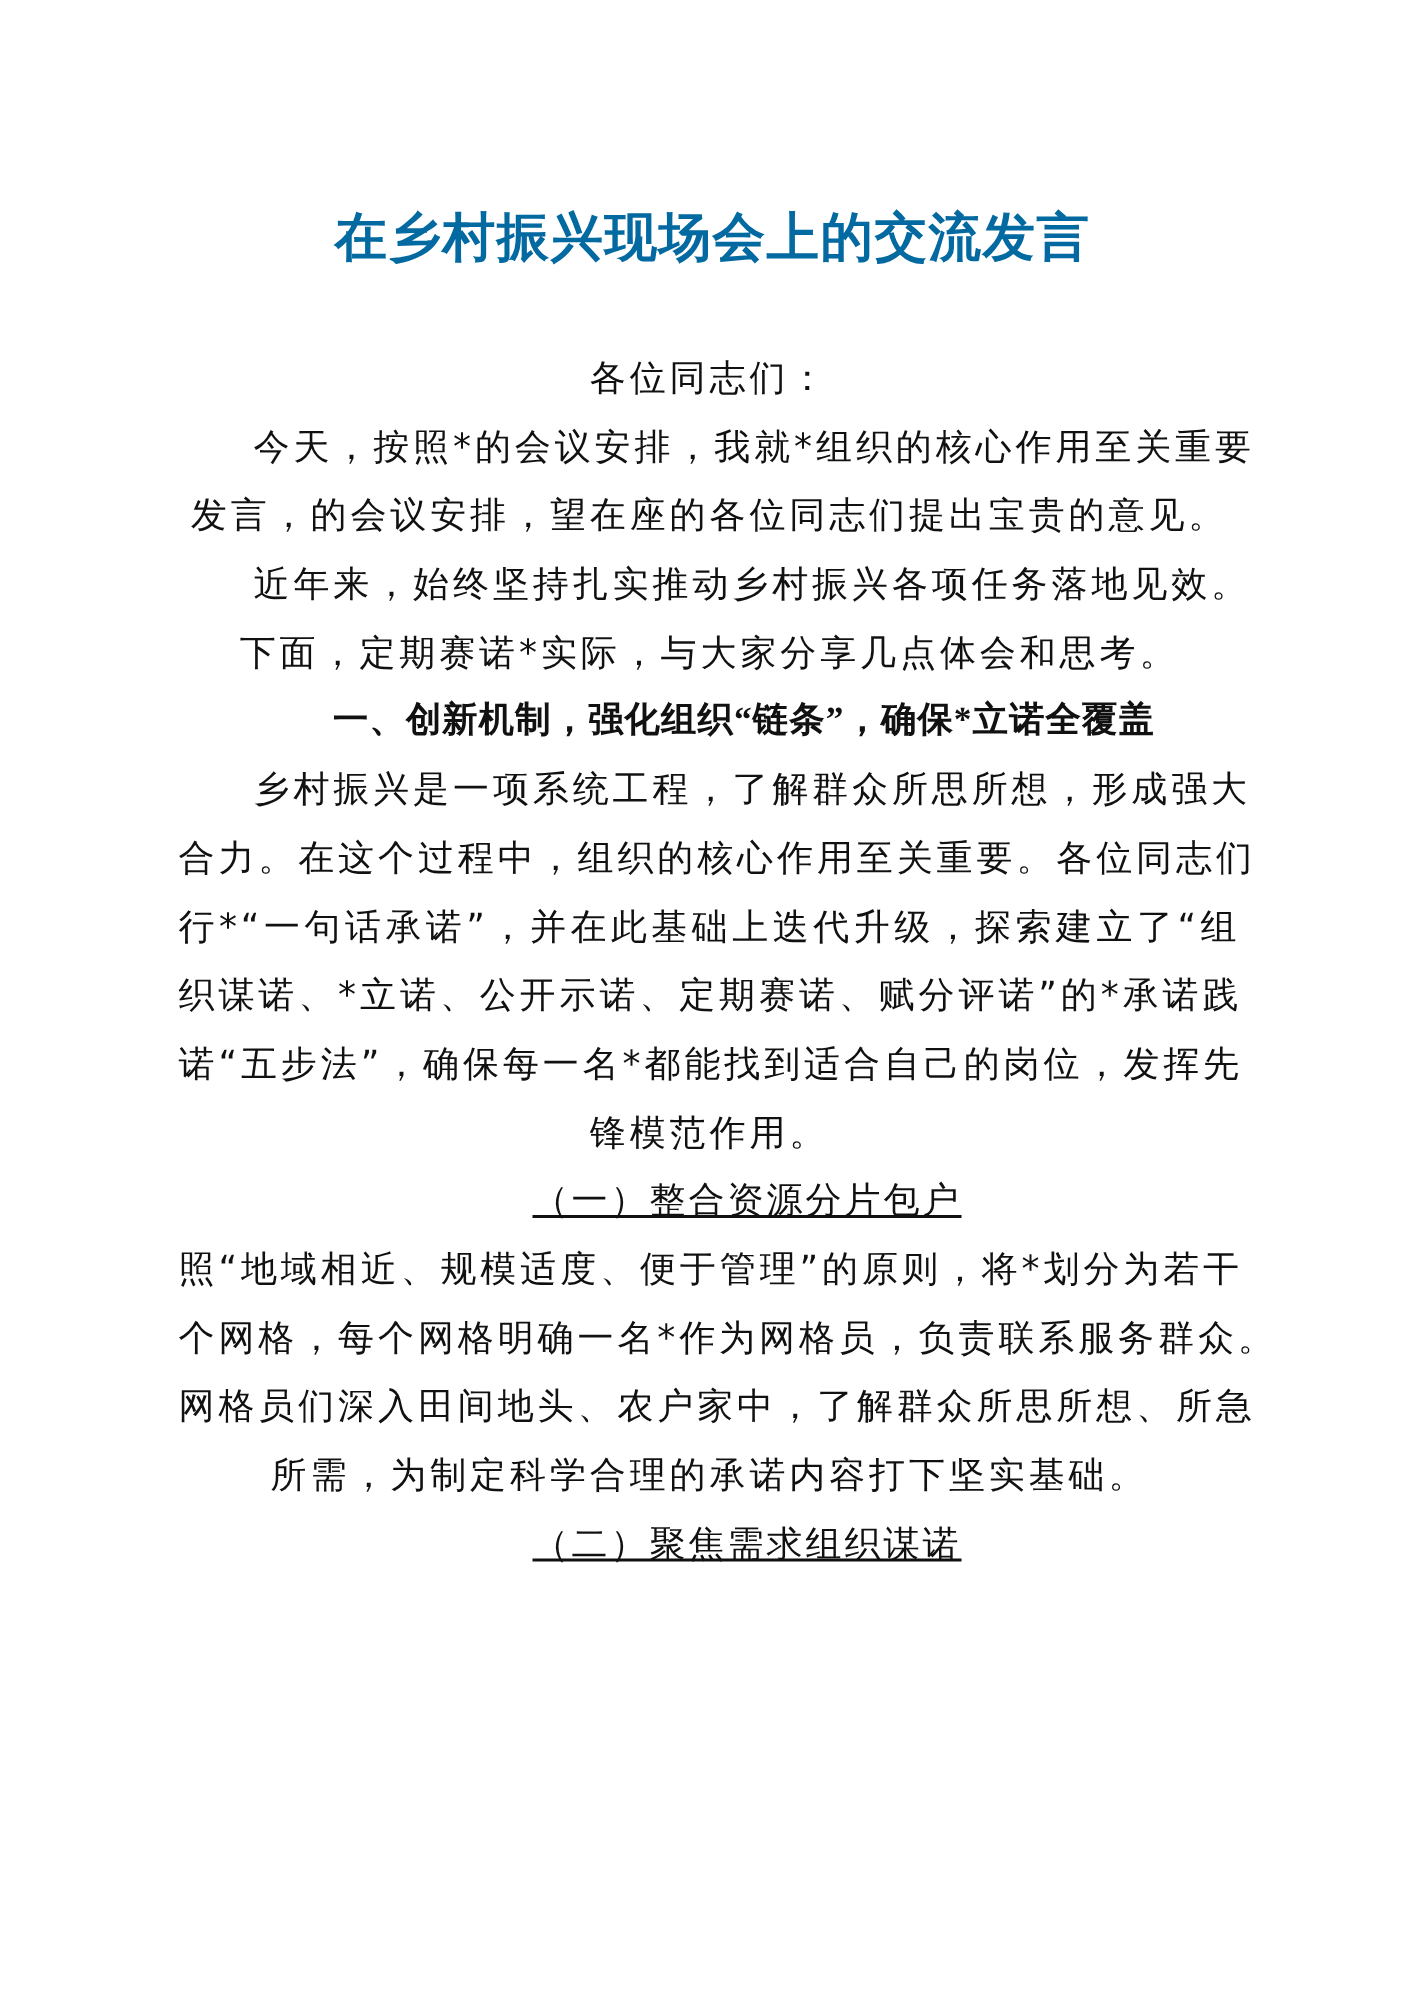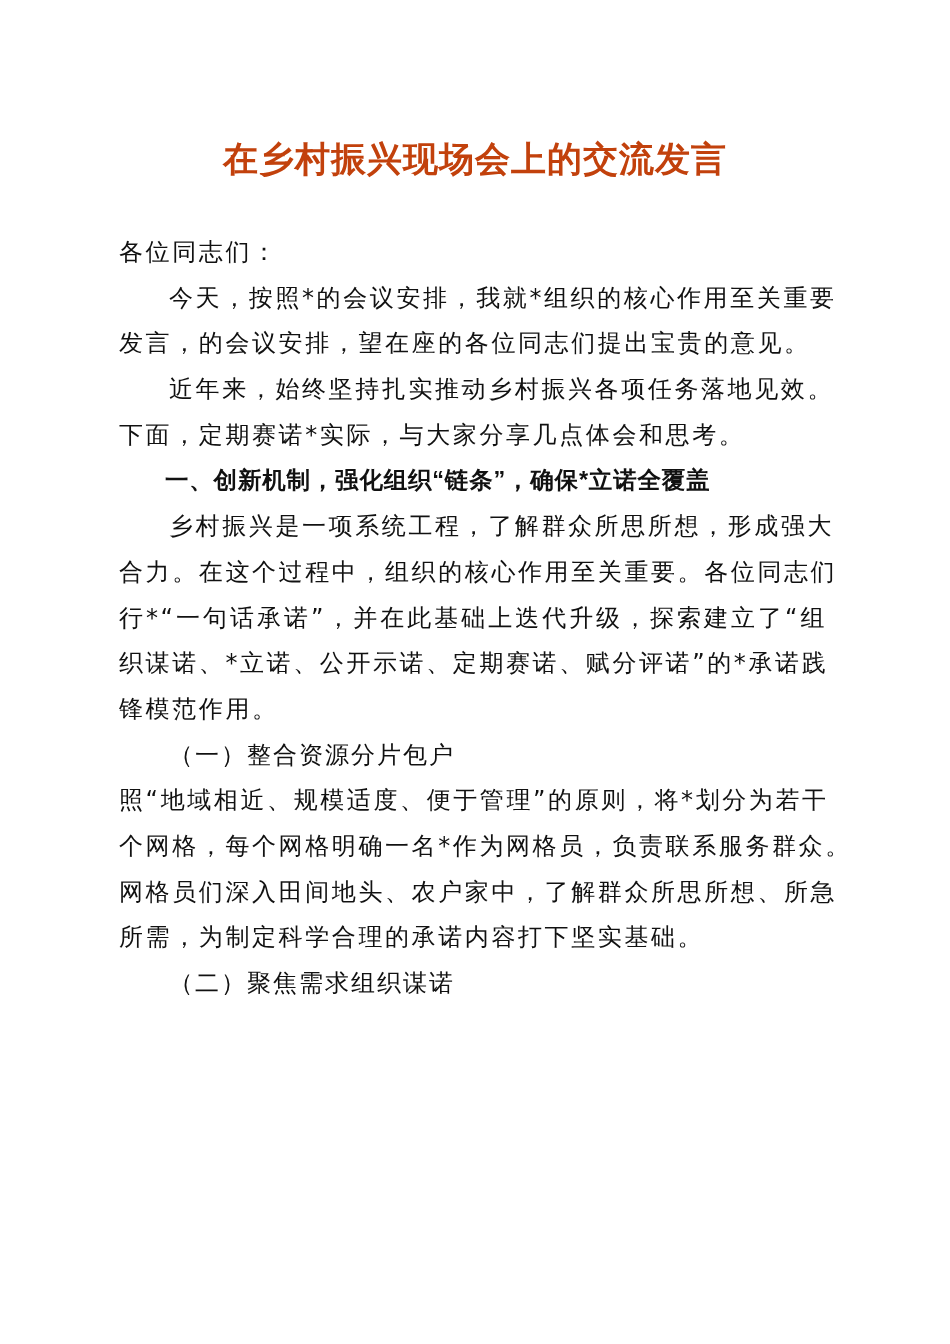--- a/index.html
+++ b/index.html
@@ -27,53 +27,55 @@
     position: absolute;
     left: 0;
     width: 950px;
     top: 133px;
     text-align: center;
     font-family: "DejaVu Serif", "Liberation Serif", serif;
     font-weight: bold;
     font-size: 35px;
     letter-spacing: 1px;
     line-height: 52px;
-    color: #c2410c;
+    color: #0369a1;
   }
   .body-text {
     position: absolute;
     left: 119px;
     width: 708px;
     top: 230px;
     font-family: "DejaVu Sans", "Liberation Sans", sans-serif;
     font-size: 24px;
     line-height: 45.7px;
     letter-spacing: 2.6px;
     color: #111111;
   }
   .line {
     display: block;
     white-space: nowrap;
     height: 45.7px;
     overflow: visible;
+    text-align: center;
   }
   .indent {
     padding-left: 50px;
   }
   .heading-1 {
-    font-family: Liberation Sans, sans-serif;
+    font-family: Liberation Serif, serif;
     font-weight: bold;
     letter-spacing: 0.8px;
     padding-left: 46px;
     font-size: 23.5px;
   }
   .heading-2 {
     font-family: "DejaVu Serif", "Liberation Serif", serif;
     padding-left: 50px;
     letter-spacing: 2px;
+    text-decoration: underline;
   }
   .just {
     text-align: justify;
     text-align-last: justify;
   }
 </style>
 </head>
 <body>
 
 <div class="page">
@@ -95,20 +97,21 @@
       <span class="line">下面，定期赛诺*实际，与大家分享几点体会和思考。</span>
     </div>
 
     <span class="line heading-1">一、创新机制，强化组织“链条”，确保*立诺全覆盖</span>
 
     <div>
       <span class="line indent just">乡村振兴是一项系统工程，了解群众所思所想，形成强大</span>
       <span class="line just">合力。在这个过程中，组织的核心作用至关重要。各位同志们</span>
       <span class="line just">行*“一句话承诺”，并在此基础上迭代升级，探索建立了“组</span>
       <span class="line just">织谋诺、*立诺、公开示诺、定期赛诺、赋分评诺”的*承诺践</span>
+      <span class="line just">诺“五步法”，确保每一名*都能找到适合自己的岗位，发挥先</span>
       <span class="line">锋模范作用。</span>
     </div>
 
     <span class="line heading-2">（一）整合资源分片包户</span>
 
     <div>
       <span class="line just">照“地域相近、规模适度、便于管理”的原则，将*划分为若干</span>
       <span class="line just">个网格，每个网格明确一名*作为网格员，负责联系服务群众。</span>
       <span class="line just">网格员们深入田间地头、农户家中，了解群众所思所想、所急</span>
       <span class="line">所需，为制定科学合理的承诺内容打下坚实基础。</span>

